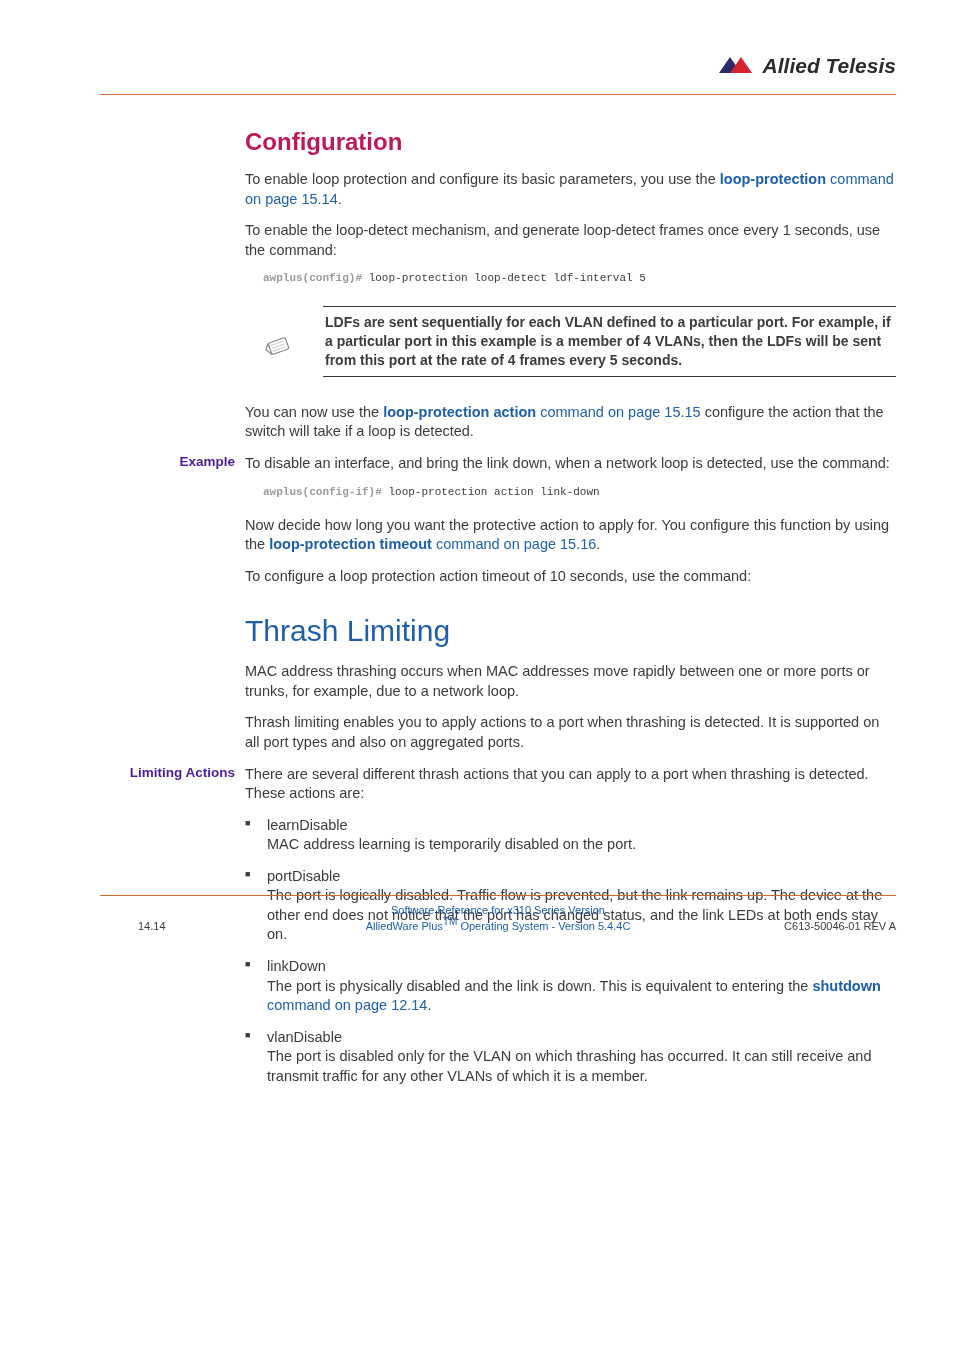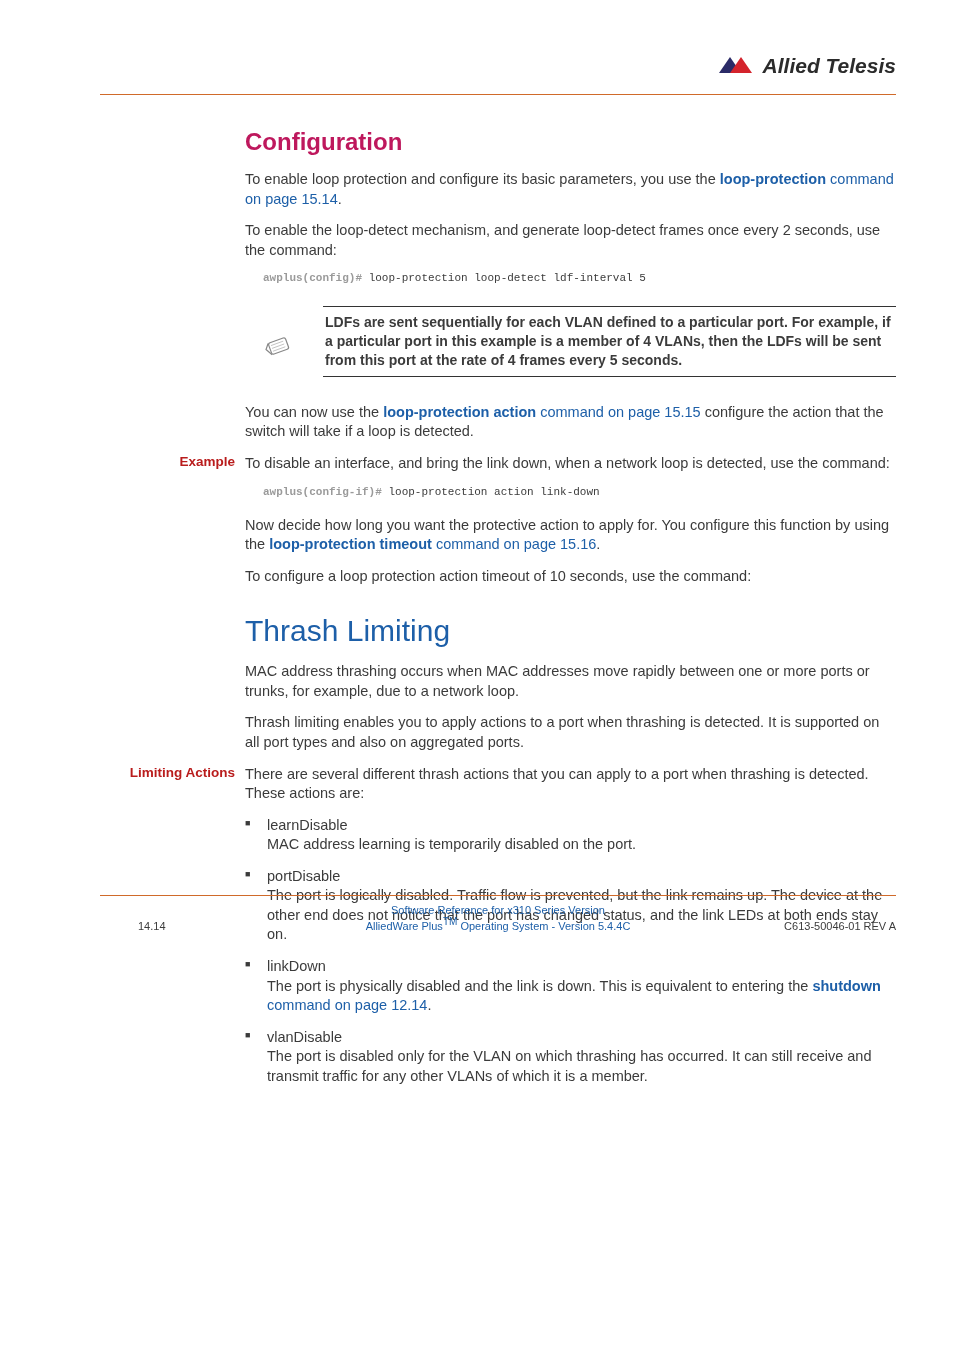--- a/index.html
+++ b/index.html
@@ -49,21 +49,21 @@
     right: 58px;
     top: 120px;
   }
   .left-col {
     position: absolute;
     left: 0;
     width: 135px;
     text-align: right;
     font-size: 13.5px;
     font-weight: 700;
-    color: #b91c1c;
+    color: #4c1d95;
   }
   .main-col {
     margin-left: 145px;
   }
   h2.sect {
     color: #be185d;
     font-size: 24px;
     font-weight: 700;
     margin: 8px 0 14px 0;
   }
@@ -177,21 +177,21 @@
 
   <div class="content">
     <div class="main-col">
 
       <h2 class="sect">Configuration</h2>
 
       <p>
         <span>To enable loop protection and configure its basic parameters, you use the </span><span class="link">loop-protection</span><span class="link-suffix"> command on page 15.14</span><span>.</span>
       </p>
 
-      <p>To enable the loop-detect mechanism, and generate loop-detect frames once every 2 seconds, use the command:</p>
+      <p>To enable the loop-detect mechanism, and generate loop-detect frames once every 1 seconds, use the command:</p>
 
       <div class="code-block"><span class="prompt">awplus(config)#</span><span> loop-protection loop-detect ldf-interval 5</span></div>
 
       <div class="note-wrap">
         <div class="note-icon">
           <svg width="34" height="34" viewBox="0 0 34 34">
             <g transform="rotate(-20 17 17)">
               <rect x="10" y="16" width="18" height="12" rx="2" fill="none" stroke="#888" stroke-width="1.2"></rect>
               <path d="M10 16 L6 21 L10 28" fill="none" stroke="#888" stroke-width="1.2"></path>
               <line x1="12" y1="19" x2="25" y2="19" stroke="#bbb" stroke-width="0.8"></line>

